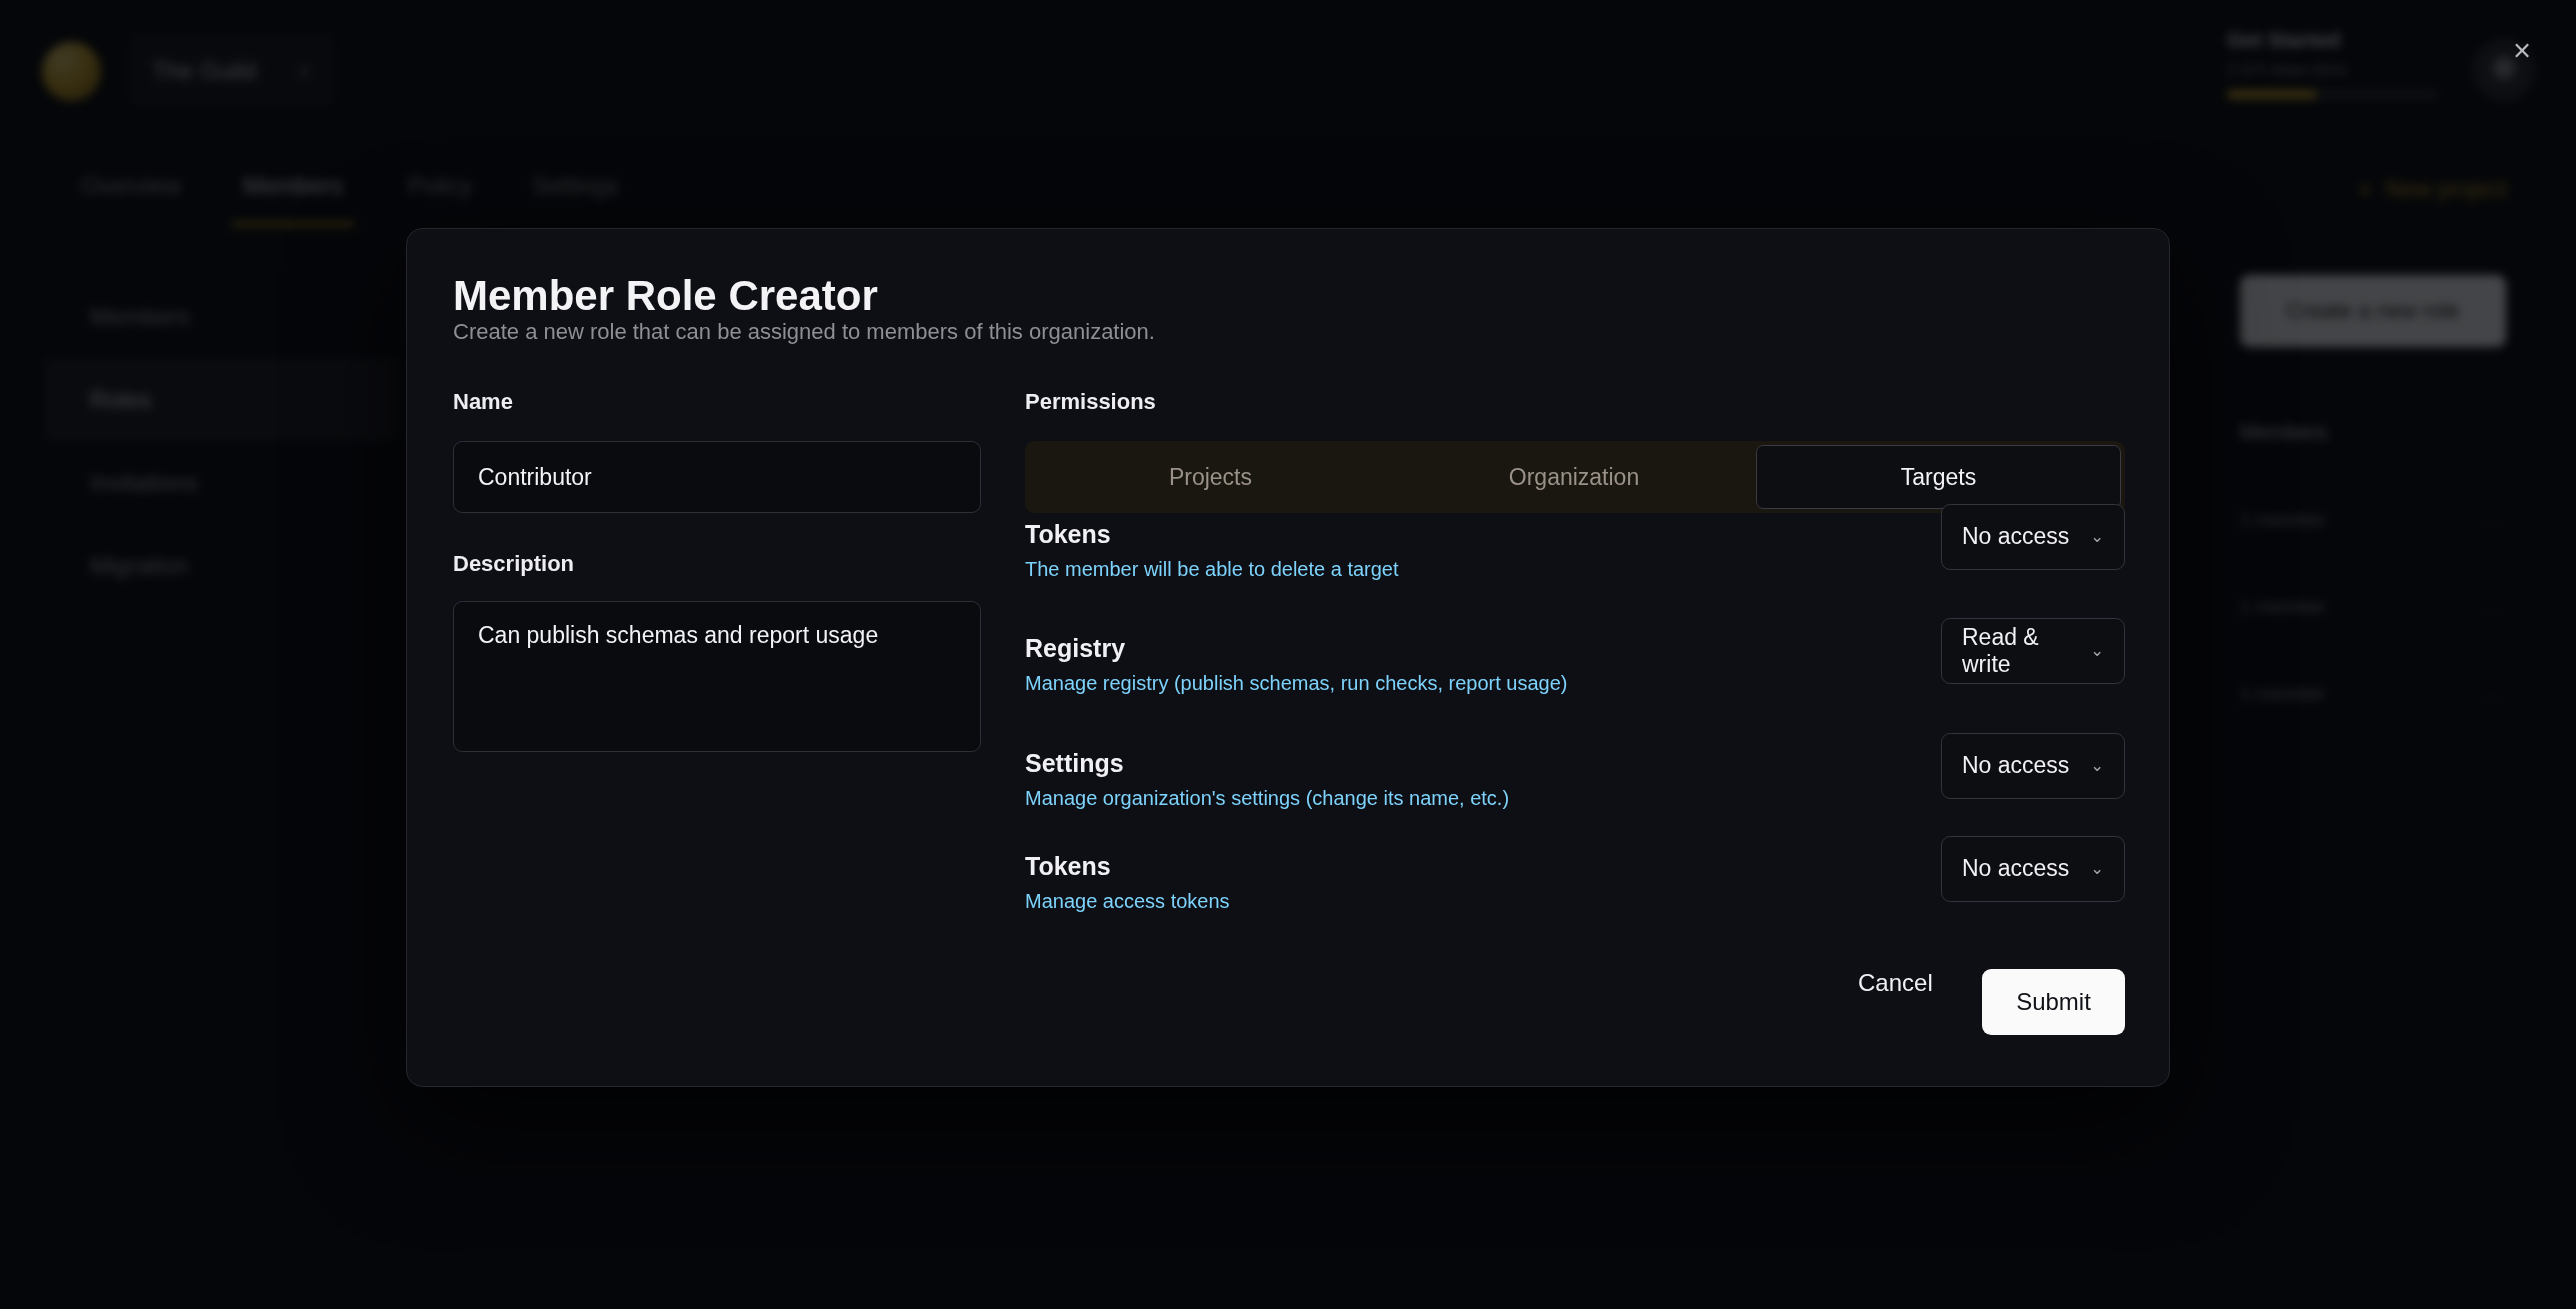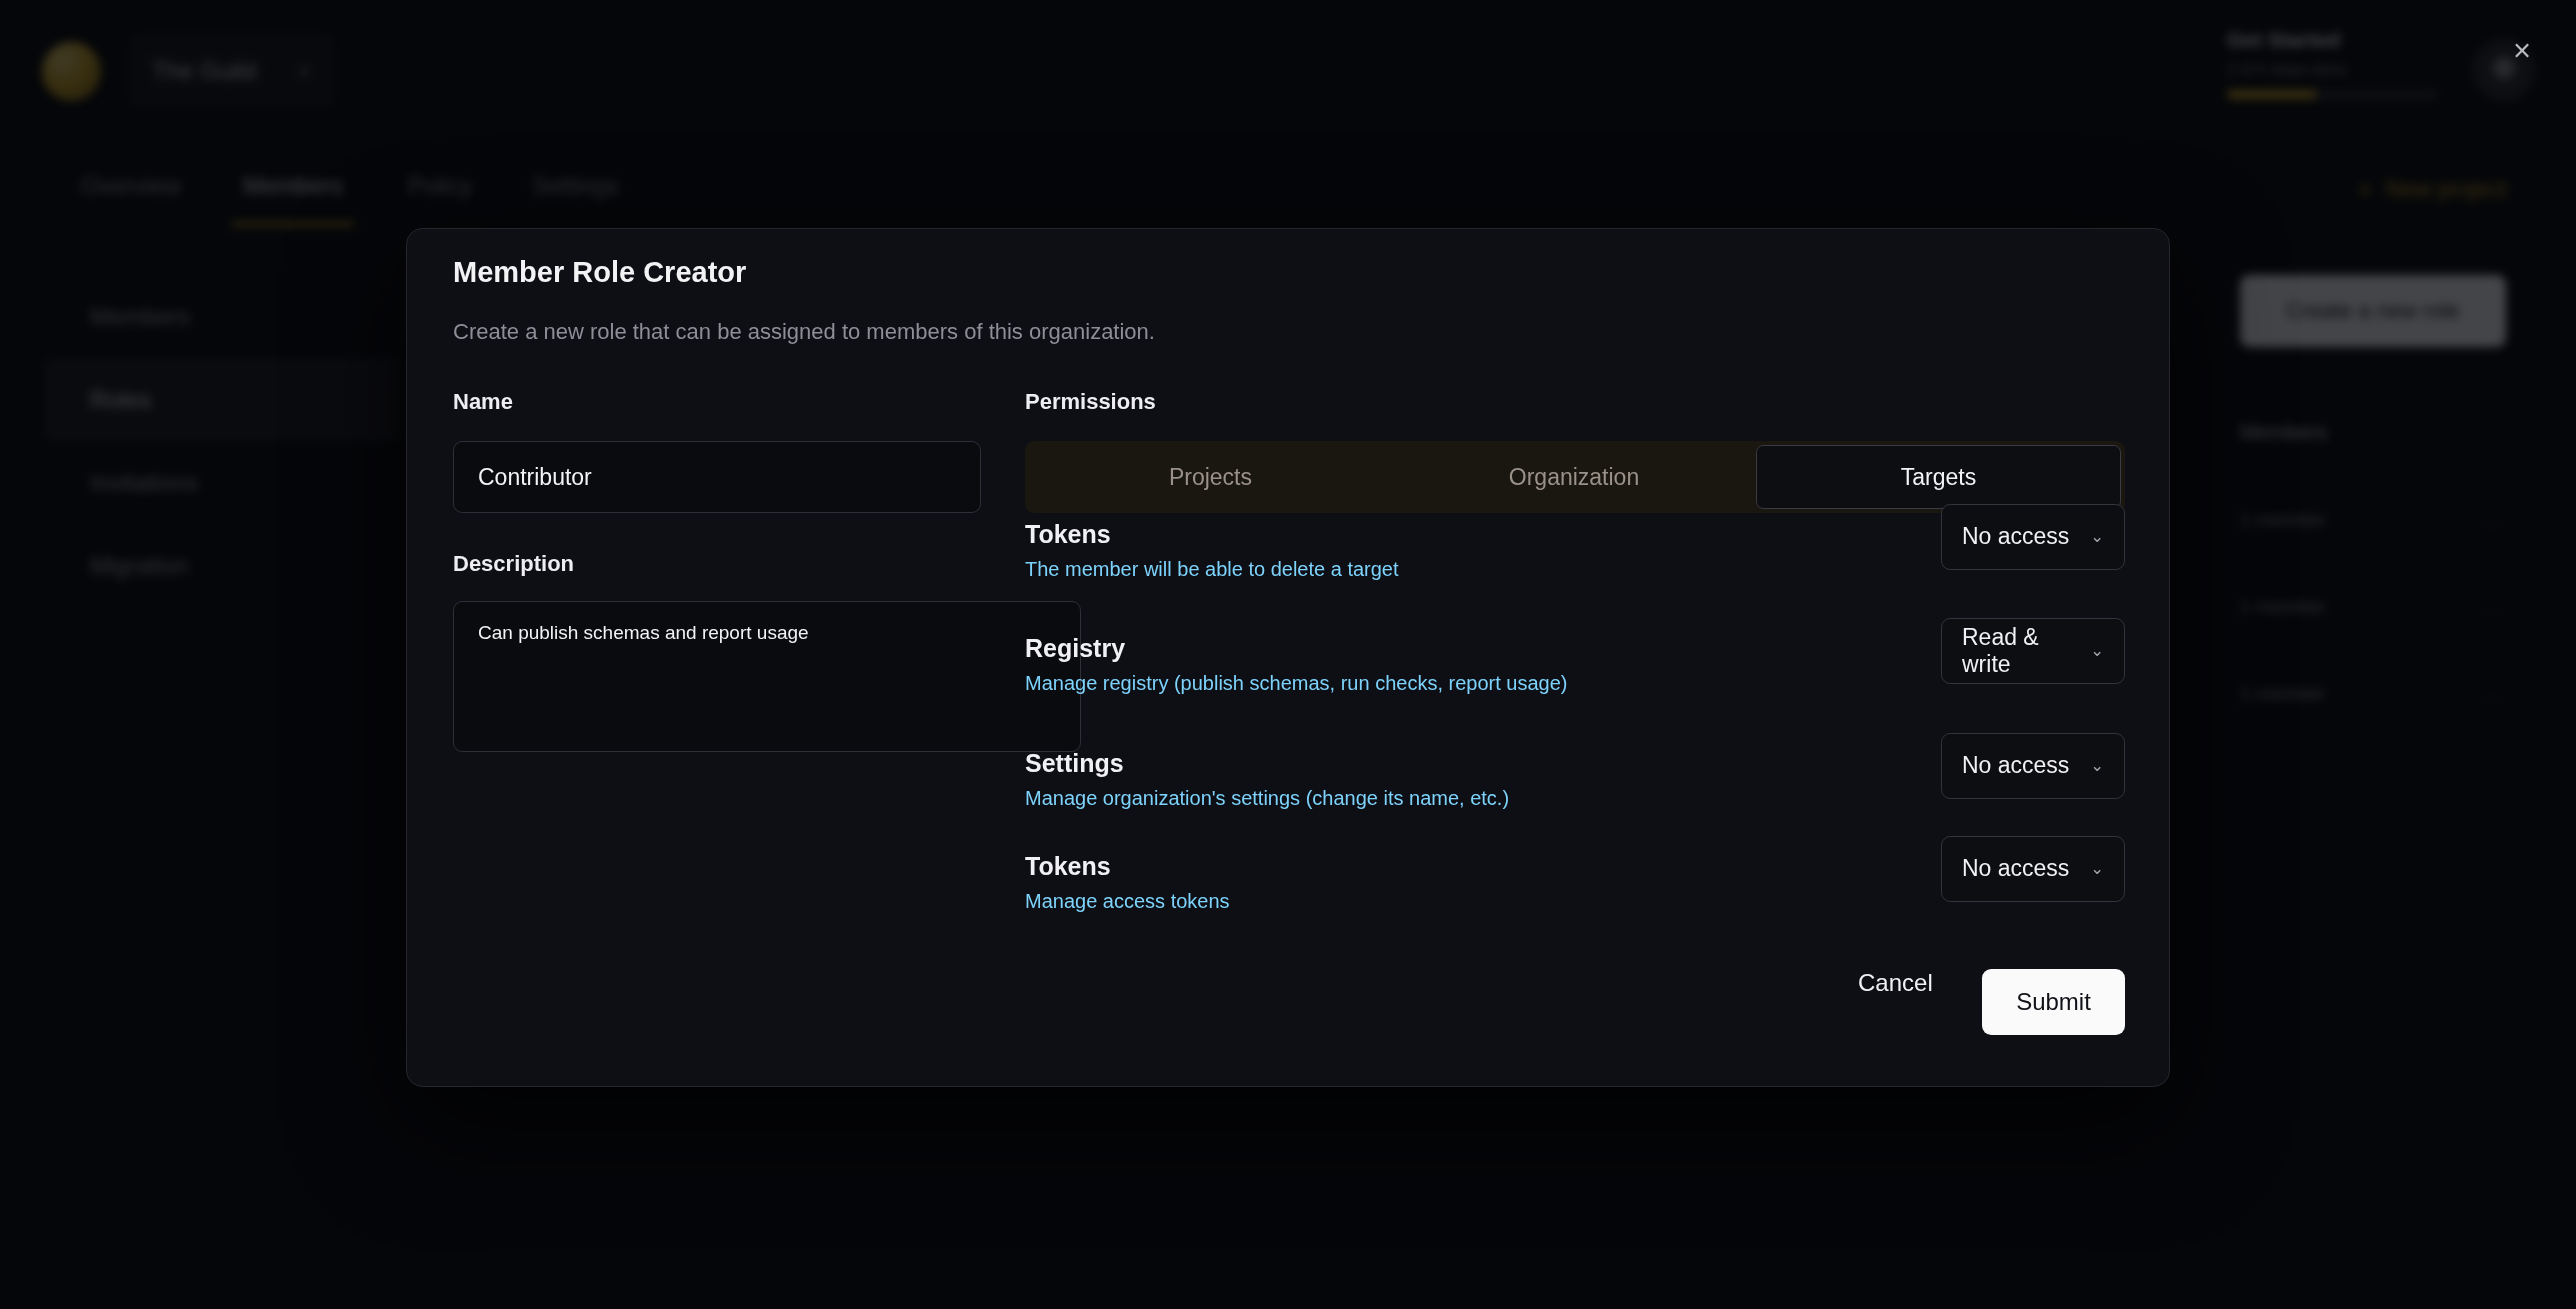--- a/index.html
+++ b/index.html
@@ -176,23 +176,23 @@
     display: flex; align-items: center; justify-content: center;
     color: #b9b9c0;
     font-size: 31px;
     line-height: 1;
     cursor: pointer;
     background: none; border: none;
   }
 
   .modal-title {
     position: absolute;
-    left: 453px; top: 256px;
+    left: 453px; top: 272px;
     color: #f3f3f6;
-    font-size: 29px;
+    font-size: 42px;
     font-weight: bold;
   }
   .modal-subtitle {
     position: absolute;
     left: 453px; top: 319px;
     color: #8e8e96;
     font-size: 22px;
   }
 
   
@@ -213,26 +213,26 @@
     border: 0.9px solid #2e2f37;
     border-radius: 9.2px;
     color: #f3f3f6;
     font-size: 23px;
     padding: 0 24px;
     font-family: "Liberation Sans", sans-serif;
   }
   .input-desc {
     position: absolute;
     left: 453px; top: 601px;
-    width: 628px; height: 151px;
+    width: 528px; height: 151px;
     background: #0a0b0f;
     border: 0.9px solid #2e2f37;
     border-radius: 9.2px;
     color: #f3f3f6;
-    font-size: 19px;
+    font-size: 23px;
     padding: 18.4px 24px;
     resize: none;
     font-family: "Liberation Sans", sans-serif;
     line-height: 1.35;
   }
 
   
   .lbl-perms { left: 1025px; top: 389px; }
 
   .tabs {

